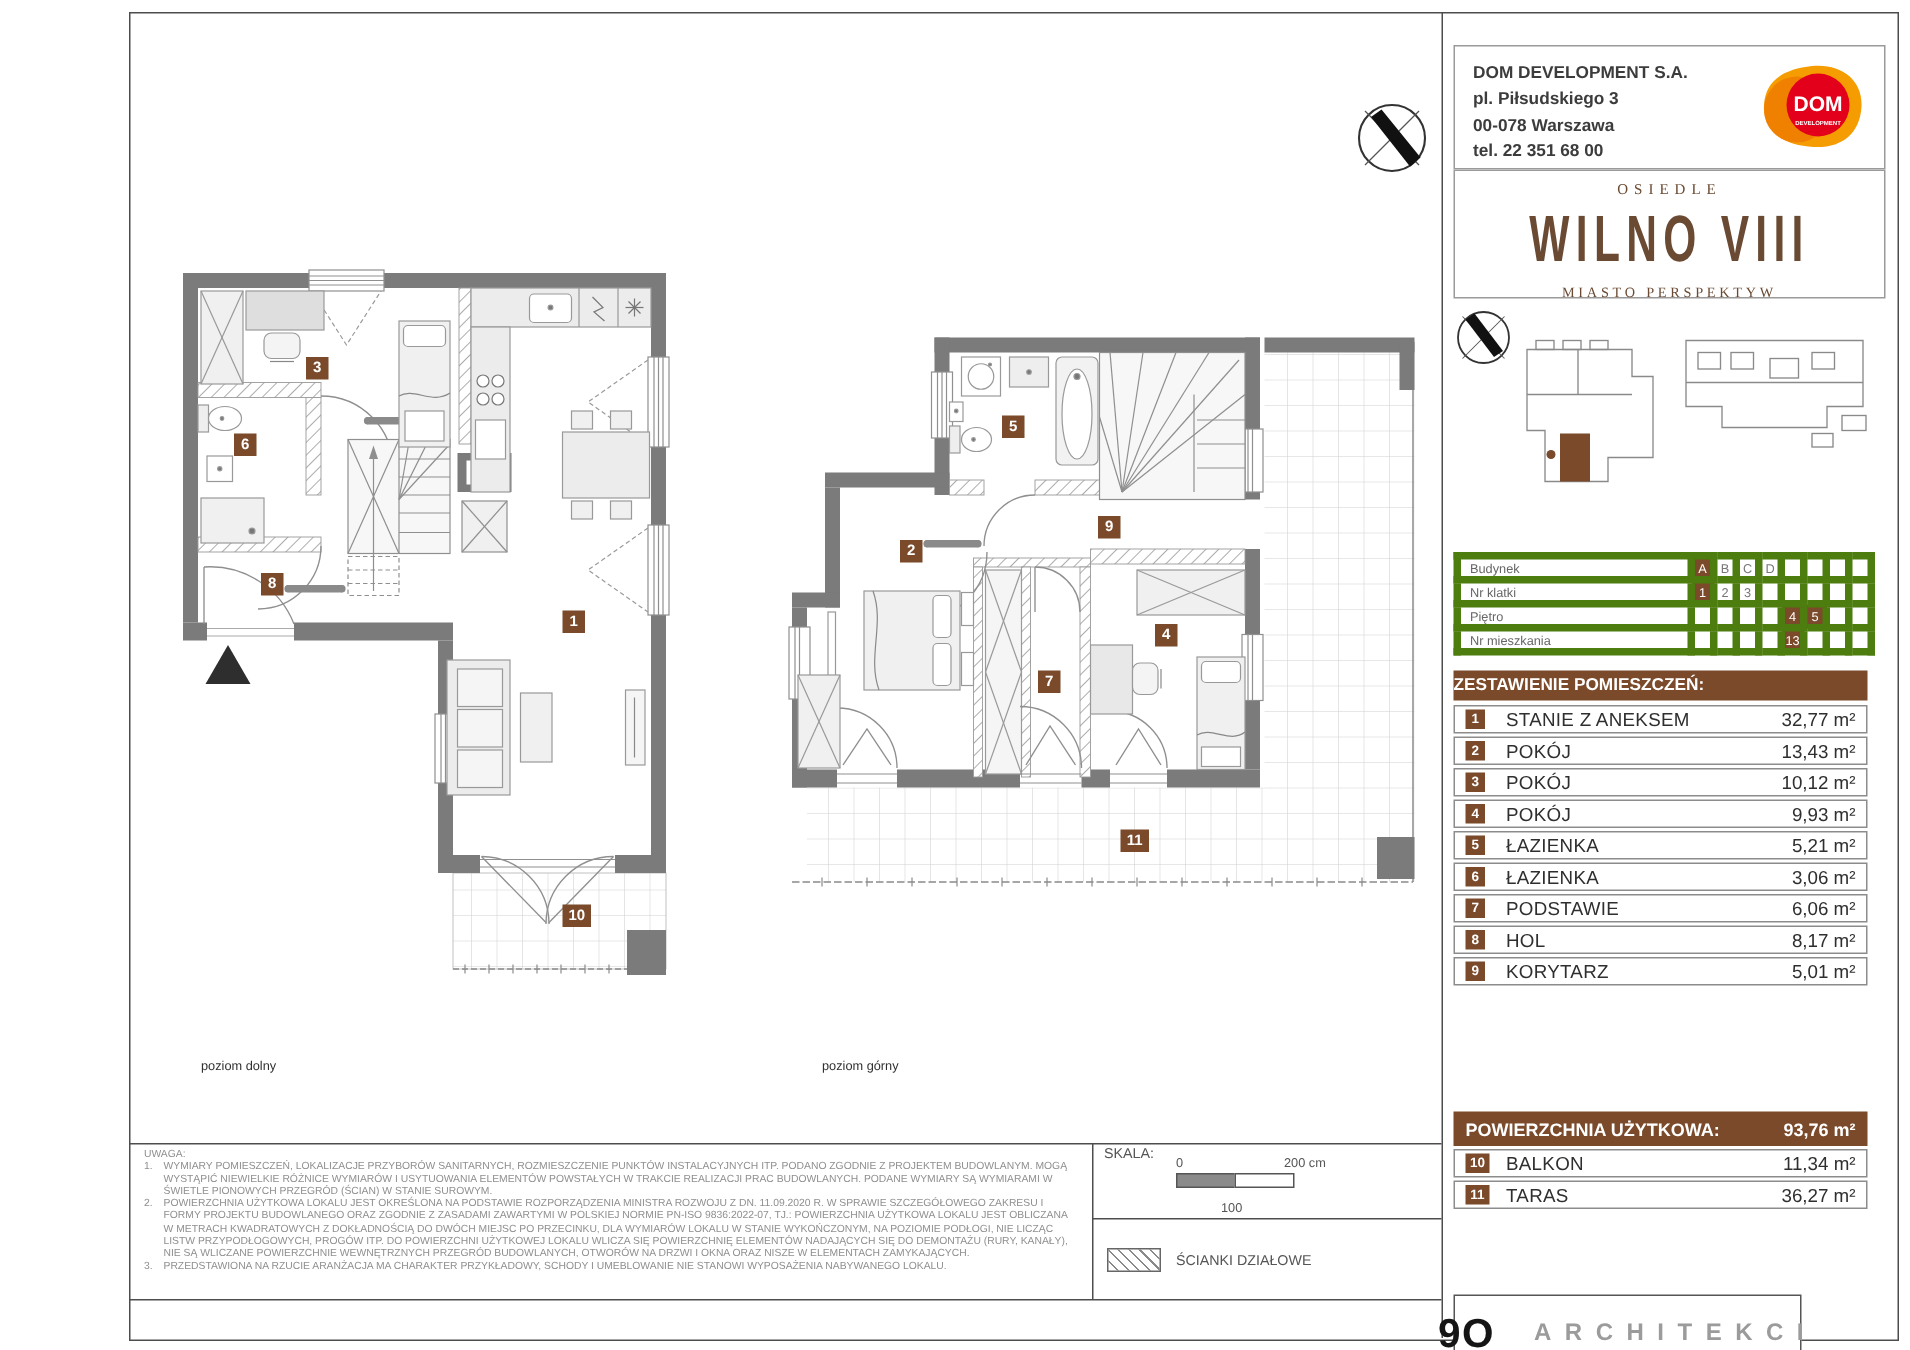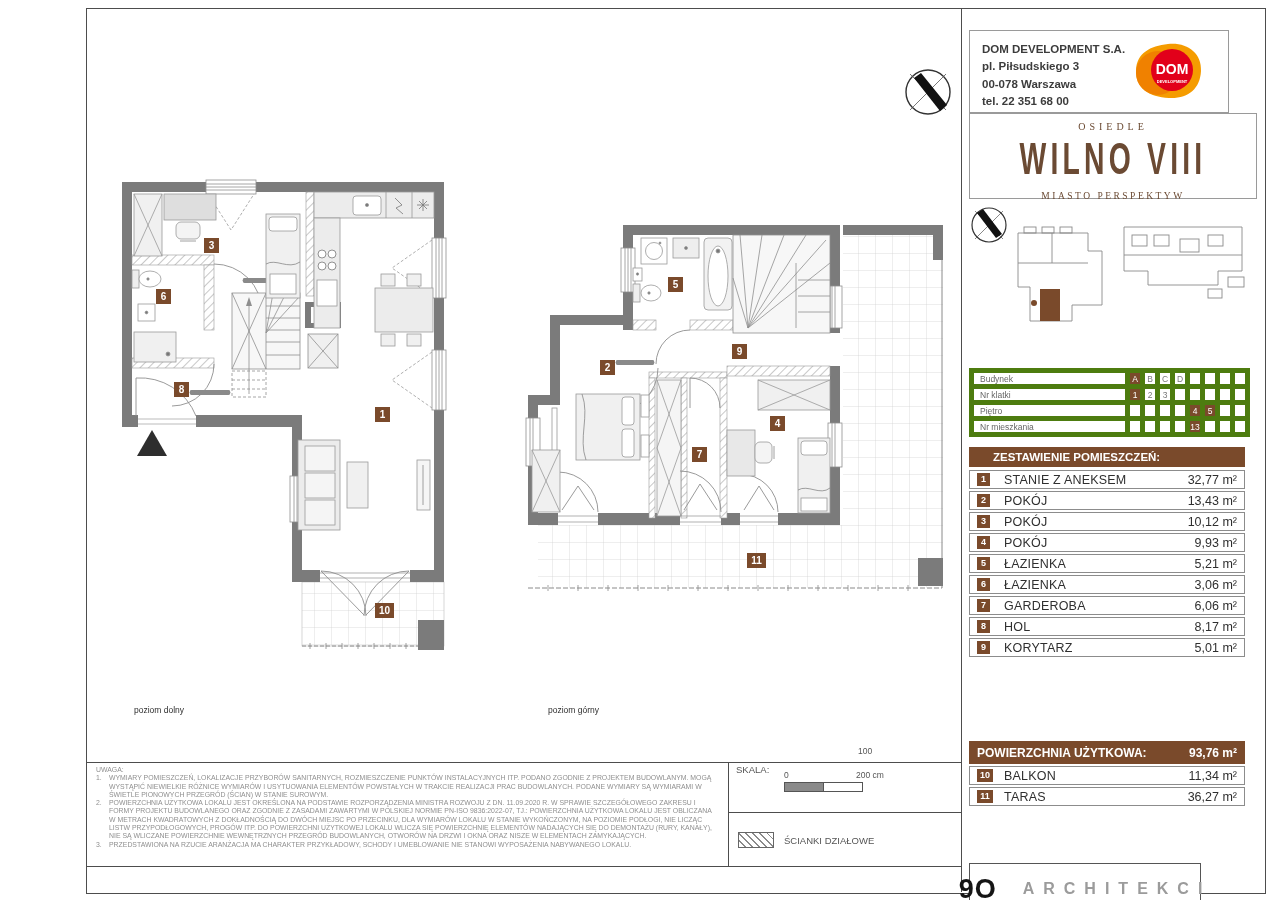--- a/index.html
+++ b/index.html
@@ -436,35 +436,35 @@
       <span>POWIERZCHNIA UŻYTKOWA LOKALU JEST OKREŚLONA NA PODSTAWIE ROZPORZĄDZENIA MINISTRA ROZWOJU Z DN. 11.09.2020 R. W SPRAWIE SZCZEGÓŁOWEGO ZAKRESU I FORMY PROJEKTU BUDOWLANEGO ORAZ ZGODNIE Z ZASADAMI ZAWARTYMI W POLSKIEJ NORMIE PN-ISO 9836:2022-07, TJ.: POWIERZCHNIA UŻYTKOWA LOKALU JEST OBLICZANA W METRACH KWADRATOWYCH Z DOKŁADNOŚCIĄ DO DWÓCH MIEJSC PO PRZECINKU, DLA WYMIARÓW LOKALU W STANIE WYKOŃCZONYM, NA POZIOMIE PODŁOGI, NIE LICZĄC LISTW PRZYPODŁOGOWYCH, PROGÓW ITP. DO POWIERZCHNI UŻYTKOWEJ LOKALU WLICZA SIĘ POWIERZCHNIĘ ELEMENTÓW NADAJĄCYCH SIĘ DO DEMONTAŻU (RURY, KANAŁY), NIE SĄ WLICZANE POWIERZCHNIE WEWNĘTRZNYCH PRZEGRÓD BUDOWLANYCH, OTWORÓW NA DRZWI I OKNA ORAZ NISZE W ELEMENTACH ZAMYKAJĄCYCH.</span>
     </div>
     <div class="nit">
       <span class="nn">3.</span>
       <span>PRZEDSTAWIONA NA RZUCIE ARANŻACJA MA CHARAKTER PRZYKŁADOWY, SCHODY I UMEBLOWANIE NIE STANOWI WYPOSAŻENIA NABYWANEGO LOKALU.</span>
     </div>
   </div>
 
   <div class="abs sm" style="left:736px;top:764px;font-size:9.5px;">SKALA:</div>
   <div class="abs sm" style="left:784px;top:770px;">0</div>
-  <div class="abs sm" style="left:814px;top:746px;margin-left:44px;">100</div>
+  <div class="abs sm" style="left:814px;top:800px;">100</div>
   <div class="abs sm" style="left:856px;top:770px;">200 cm</div>
   <div class="abs" style="left:784px;top:782px;width:38px;height:8px;background:#8a8a8a;border:1px solid #555;"></div>
   <div class="abs" style="left:823px;top:782px;width:38px;height:8px;background:#fff;border:1px solid #555;"></div>
   <div class="swatch" style="left:738px;top:832px;"></div>
   <div class="abs sm" style="left:784px;top:835px;font-size:9.5px;">ŚCIANKI DZIAŁOWE</div>
 
-  <div class="box" style="left:969px;top:30px;width:260px;height:83px;">
+  <div class="box" style="left:969px;top:30px;width:288px;height:83px;">
     <div class="company">
       <div>DOM DEVELOPMENT S.A.</div>
       <div>pl. Piłsudskiego 3</div>
       <div>00-078 Warszawa</div>
       <div>tel. 22 351 68 00</div>
     </div>
-    <div class="abs" style="right:24px;top:10px;">
+    <div class="abs" style="right:12px;top:10px;">
       <svg width="72" height="60">
         <path d="M36 3 C55 1 70 12 69 30 C68 48 56 58 37 57 C17 56 3 47 4 29 C5 12 18 5 36 3 Z" fill="#F59C00"></path>
         <ellipse cx="26" cy="32" rx="22" ry="22" fill="#EF7C00" opacity="0.85"></ellipse>
         <circle cx="40" cy="29" r="21" fill="#E2001A"></circle>
         <text x="40" y="33" text-anchor="middle" font-family="Liberation Sans, sans-serif" font-weight="bold" font-size="14" fill="#fff">DOM</text>
         <text x="40" y="42" text-anchor="middle" font-family="Liberation Sans, sans-serif" font-weight="bold" font-size="4" fill="#fff">DEVELOPMENT</text>
       </svg>
     </div>
   </div>
 
@@ -547,21 +547,21 @@
       <td class="c"></td>
       <td class="c"></td>
       <td class="c on">13</td>
       <td class="c"></td>
       <td class="c"></td>
       <td class="c"></td>
     </tr>
   </tbody>
     </table>
 
-  <div class="bar" style="left:969px;top:447px;width:276px;height:20px;font-size:11.5px;padding-left:24px;">ZESTAWIENIE POMIESZCZEŃ:</div>
+  <div class="bar" style="left:969px;top:447px;width:276px;height:20px;font-size:11.5px;padding-left:0;">ZESTAWIENIE POMIESZCZEŃ:</div>
 
   <div class="rrow" style="left:969px;top:470px;">
     <span class="rno">1</span>
     <span class="rname">STANIE Z ANEKSEM</span>
     <span class="rarea">32,77 m²</span>
   </div>
   <div class="rrow" style="left:969px;top:491px;">
     <span class="rno">2</span>
     <span class="rname">POKÓJ</span>
     <span class="rarea">13,43 m²</span>
@@ -581,21 +581,21 @@
     <span class="rname">ŁAZIENKA</span>
     <span class="rarea">5,21 m²</span>
   </div>
   <div class="rrow" style="left:969px;top:575px;">
     <span class="rno">6</span>
     <span class="rname">ŁAZIENKA</span>
     <span class="rarea">3,06 m²</span>
   </div>
   <div class="rrow" style="left:969px;top:596px;">
     <span class="rno">7</span>
-    <span class="rname">GARDEROBA</span>
+    <span class="rname">PODSTAWIE</span>
     <span class="rarea">6,06 m²</span>
   </div>
   <div class="rrow" style="left:969px;top:617px;">
     <span class="rno">8</span>
     <span class="rname">HOL</span>
     <span class="rarea">8,17 m²</span>
   </div>
   <div class="rrow" style="left:969px;top:638px;">
     <span class="rno">9</span>
     <span class="rname">KORYTARZ</span>

